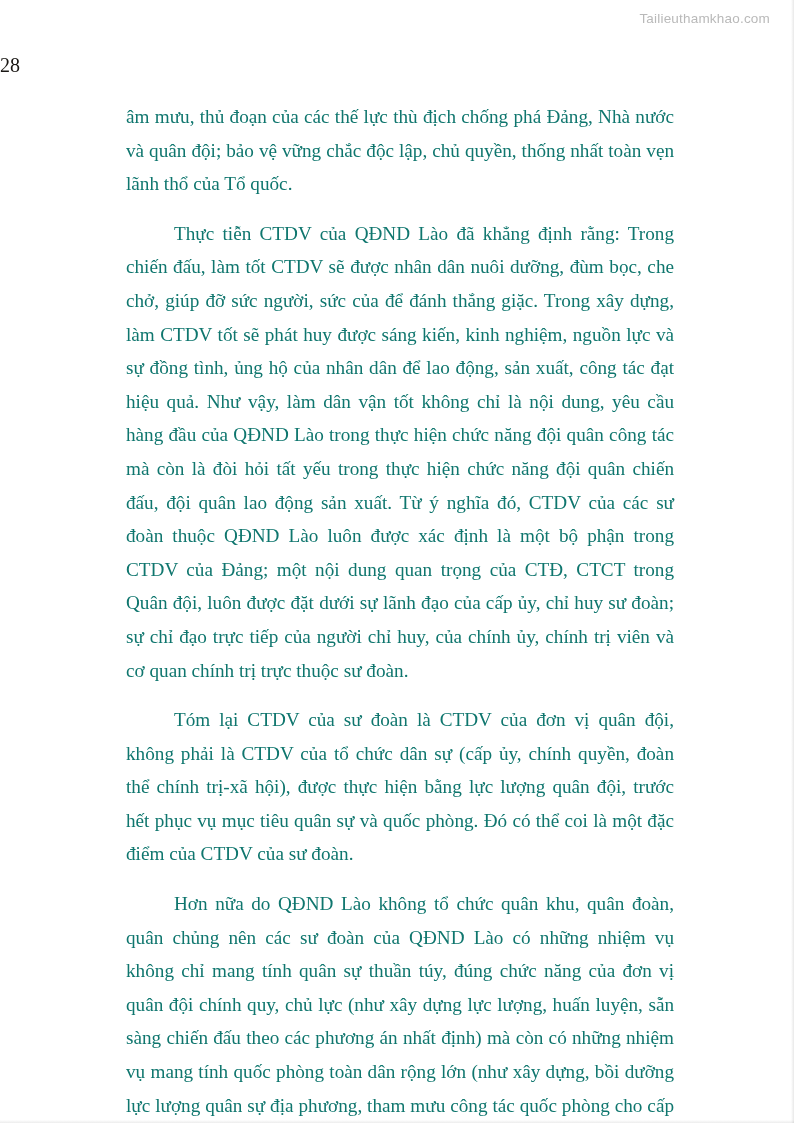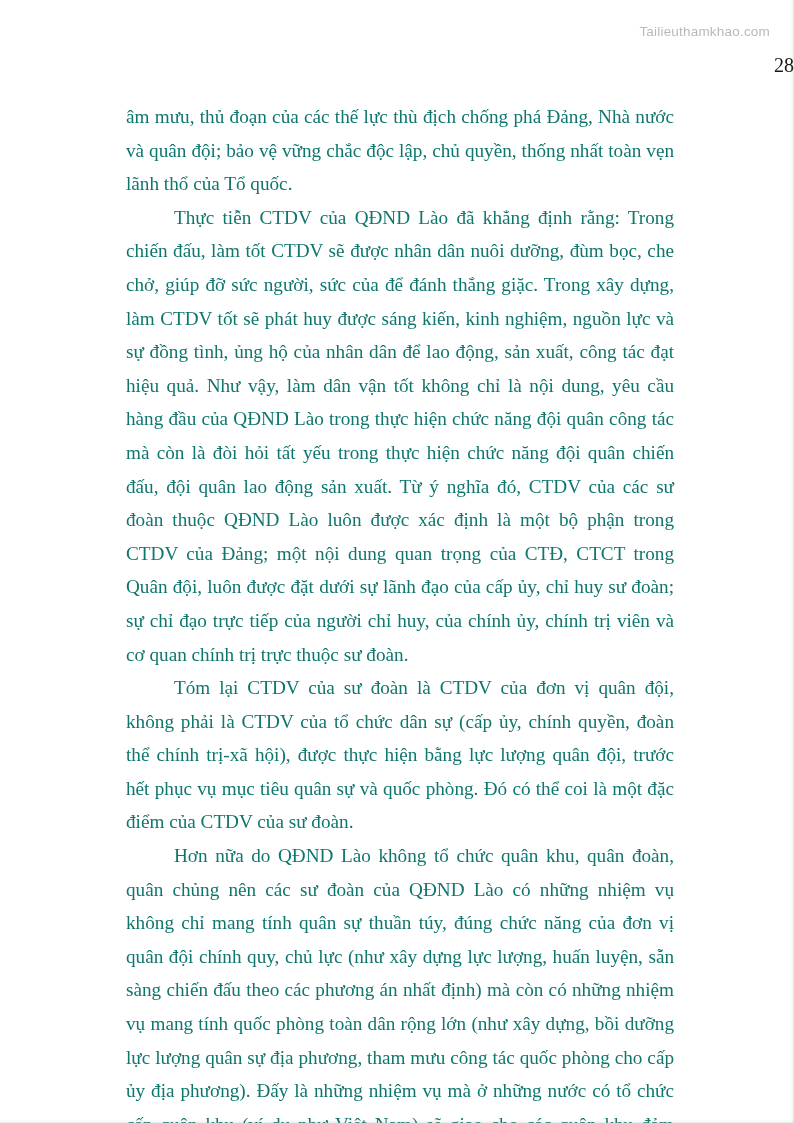--- a/index.html
+++ b/index.html
@@ -32,35 +32,35 @@
     position: absolute;
     left: 0;
     bottom: 0;
     width: 794px;
     height: 3px;
     background: linear-gradient(to bottom, rgba(180,180,180,0.00), rgba(150,150,150,0.18));
     pointer-events: none;
   }
   .watermark {
     position: absolute;
-    top: 24px;
+    top: 11px;
     right: 24px;
     font-family: "Liberation Sans", "DejaVu Sans", sans-serif;
     font-size: 13.5px;
     letter-spacing: 0.2px;
     color: #b9b9b9;
     white-space: nowrap;
     user-select: none;
   }
   .page-number {
     position: absolute;
     top: 55px;
     left: 0;
     width: 794px;
-    text-align: right;
+    text-align: left;
     font-size: 20px;
     line-height: 1;
     color: #1a1714;
   }
   .body-text {
     position: absolute;
     top: 100px;
     left: 126px;
     width: 548px;
   }
@@ -71,21 +71,21 @@
     text-align: justify;
     text-justify: inter-word;
     color: #0f766e;
     hyphens: none;
     -webkit-hyphens: none;
   }
   .para.indented {
     text-indent: 48px;
   }
   .para + .para {
-    margin-top: 0;
+    margin-top: 16px;
   }
   
 </style>
 </head>
 <body>
 
 <div class="page">
 
   <div class="watermark">Tailieuthamkhao.com</div>
 

